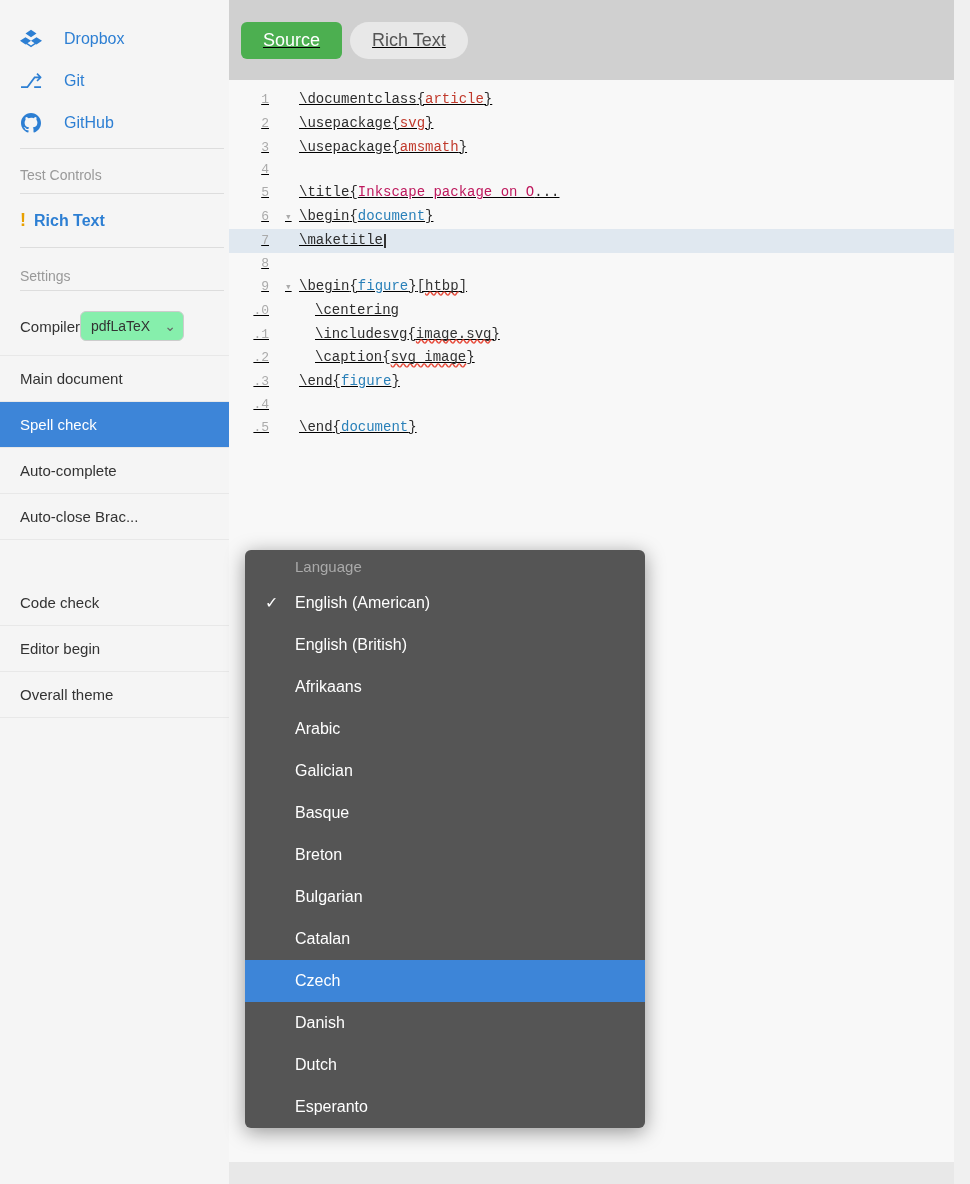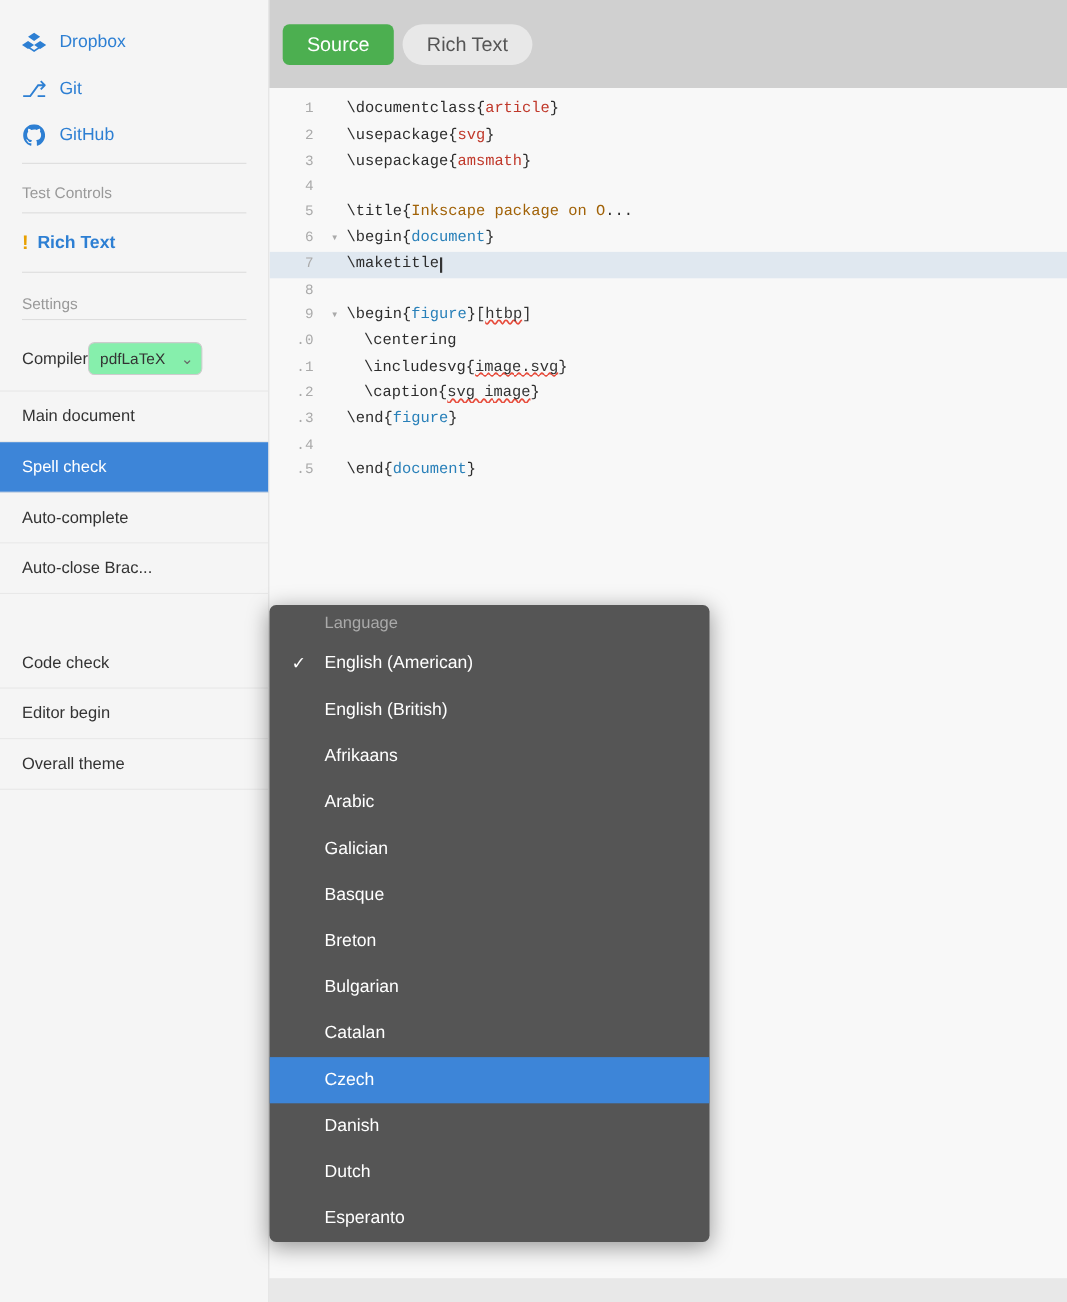--- a/index.html
+++ b/index.html
@@ -25,21 +25,21 @@
     }
 
     .sidebar-nav-items {
       padding: 18px 0 0 0;
     }
 
     .sidebar-nav-item {
       display: flex;
       align-items: center;
       padding: 10px 20px;
-      gap: 12px;
+      gap: 22px;
       cursor: pointer;
     }
 
     .sidebar-nav-item .nav-icon {
       width: 22px;
       height: 22px;
       display: flex;
       align-items: center;
       justify-content: center;
       color: #555;
@@ -143,24 +143,25 @@
       transform: translateY(-50%);
       color: #666;
       pointer-events: none;
       font-size: 14px;
     }
 
     
     .editor-area {
       position: absolute;
       top: 0;
-      left: 245px;
+      left: 229px;
       width: 725px;
       height: 100%;
       background: #e8e8e8;
+      text-decoration: underline;
     }
 
     .editor-header {
       display: flex;
       align-items: center;
       padding: 10px 12px;
       background: #d0d0d0;
       height: 80px;
       gap: 8px;
     }
@@ -404,21 +405,21 @@
 
     <div class="code-line">
       <span class="line-num">4</span>
       <span class="line-arrow"></span>
       <span class="code-text"></span>
     </div>
 
     <div class="code-line">
       <span class="line-num">5</span>
       <span class="line-arrow"></span>
-      <span class="code-text"><span class="code-cmd">\title</span><span class="code-brace">{</span><span style="color:#a16207;">Inkscape package on O</span><span class="code-brace">...</span></span>
+      <span class="code-text"><span class="code-cmd">\title</span><span class="code-brace">{</span><span style="color:#be185d;">Inkscape package on O</span><span class="code-brace">...</span></span>
     </div>
 
     <div class="code-line">
       <span class="line-num">6</span>
       <span class="line-arrow" style="color:#aaa; font-size:11px;">▾</span>
       <span class="code-text"><span class="code-cmd">\begin</span><span class="code-brace">{</span><span class="code-arg-blue">document</span><span class="code-brace">}</span></span>
     </div>
 
     <div class="code-line highlighted">
       <span class="line-num">7</span>

